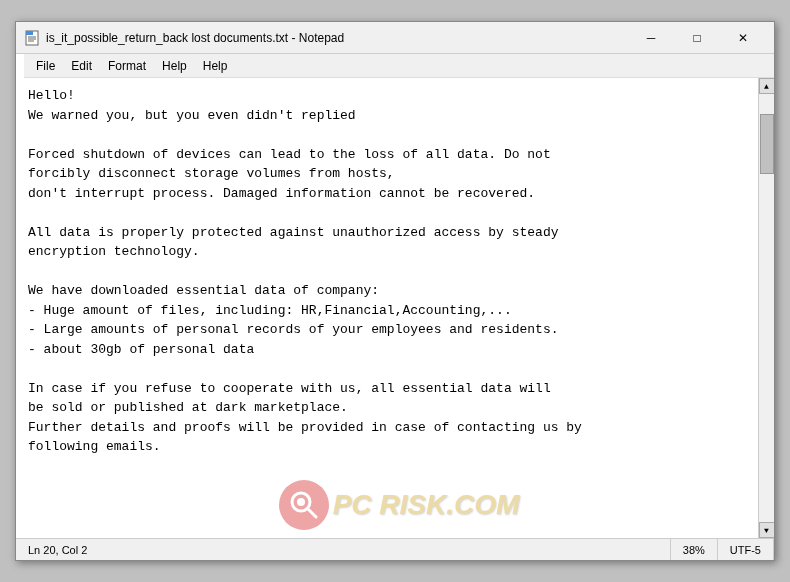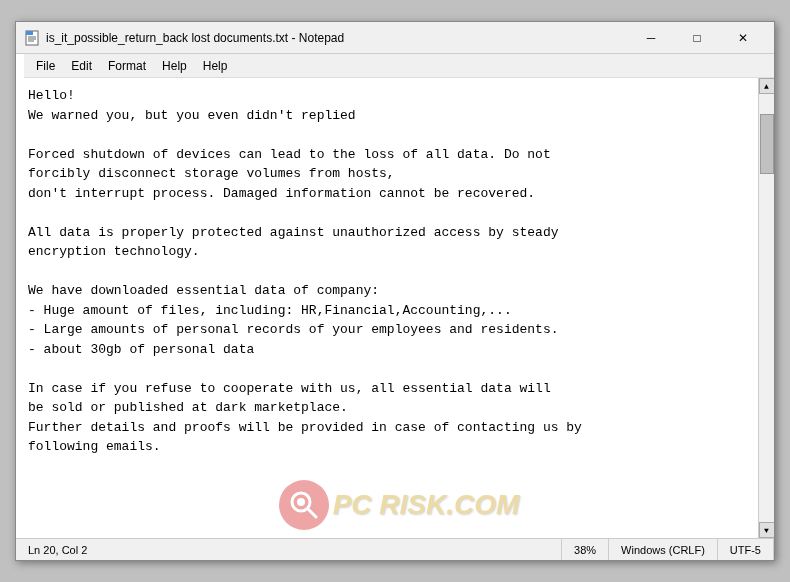--- a/index.html
+++ b/index.html
@@ -271,21 +271,20 @@
       <div class="scroll-track">
         <div class="scroll-thumb"></div>
       </div>
       <div class="scroll-btn">▼</div>
     </div>
   </div>
 
   <div class="status-bar">
     <div class="status-segment">Ln 20, Col 2</div>
     <div class="status-segment">38%</div>
-    <div class="status-segment">Windows (CRLF)</div>
     <div class="status-segment">UTF-5</div>
   </div>
 
   <div class="watermark">
     <div class="watermark-icon">
       <svg width="30" height="30" viewBox="0 0 30 30">
         <circle cx="12" cy="12" r="9" fill="none" stroke="#fff" stroke-width="3"></circle>
         <circle cx="12" cy="12" r="4" fill="#fff"></circle>
         <line x1="19" y1="19" x2="27" y2="27" stroke="#fff" stroke-width="3" stroke-linecap="round"></line>
       </svg>

